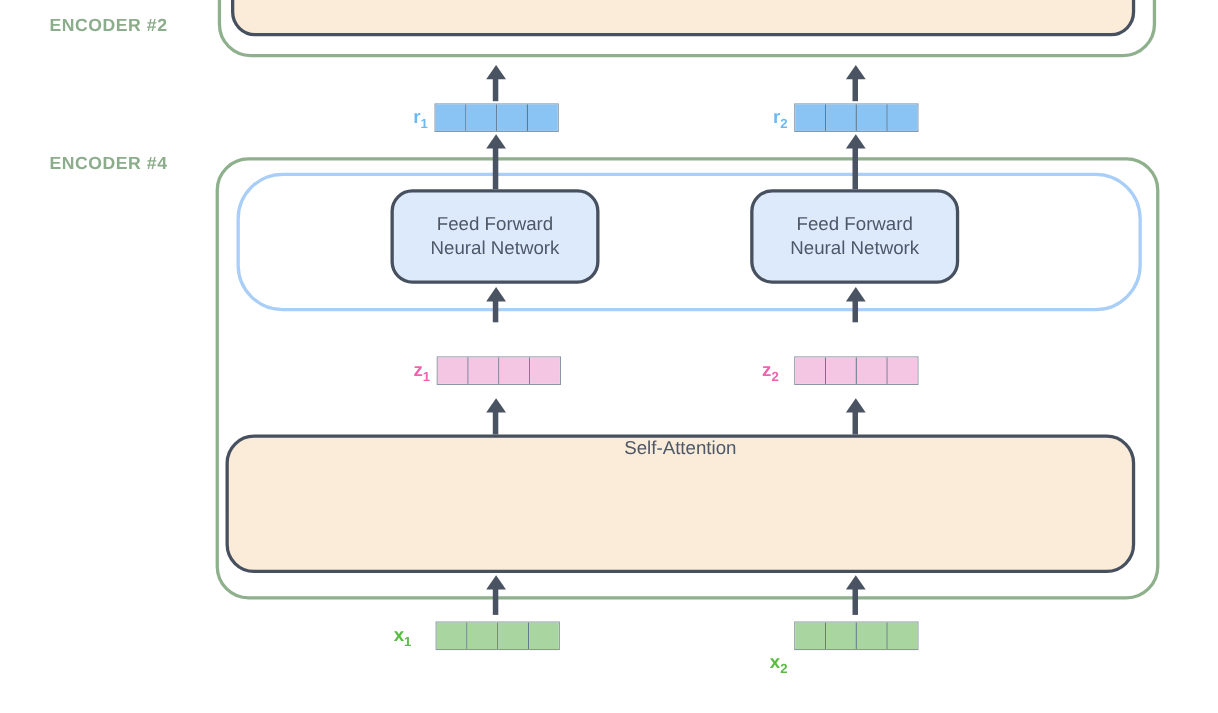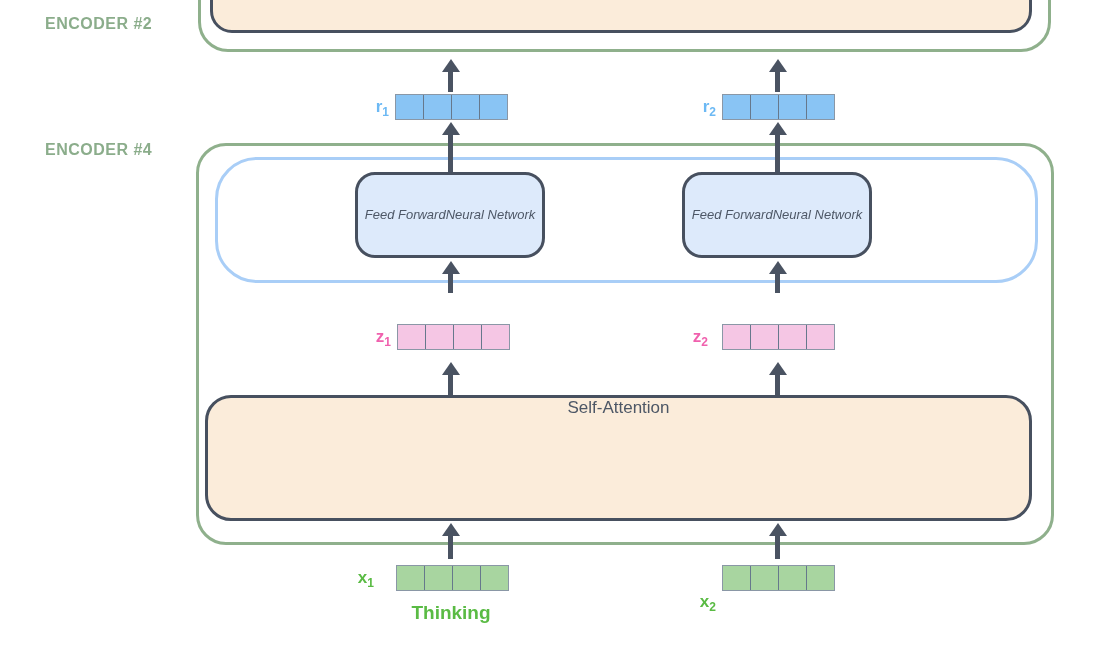--- a/index.html
+++ b/index.html
@@ -21,22 +21,22 @@
     position:absolute;font-size:16px;font-weight:700;letter-spacing:.5px;color:var(--encoder-label);
   }
   .dark-round{
     position:absolute;border:3.5px solid var(--dark-border);background:var(--attention-fill);
   }
   .ffnn-container{
     position:absolute;border:3px solid var(--container-border);border-radius:42px;background:transparent;
   }
   .ffnn-box{
     position:absolute;width:190px;height:86px;border:3.5px solid var(--dark-border);border-radius:20px;
-    background:var(--ffnn-fill);display:flex;flex-direction:row;align-items:center;justify-content:center;
-    box-sizing:border-box;color:var(--text-dark);font-size:13px;line-height:1.3;text-align:center;font-style:italic;
+    background:var(--ffnn-fill);display:flex;flex-direction:column;align-items:center;justify-content:center;
+    box-sizing:border-box;color:var(--text-dark);font-size:17px;line-height:1.3;text-align:center;
   }
   .attn-box{
     position:absolute;left:205px;top:395px;width:827px;height:126px;border:3.5px solid var(--dark-border);
     border-radius:26px;background:var(--attention-fill);box-sizing:border-box;
     display:flex;align-items:flex-start;justify-content:center;color:var(--text-dark);font-size:17px;
   }
   .vector{
     position:absolute;width:113px;height:26px;display:flex;box-sizing:border-box;
     border:1px solid var(--vec-outer);
   }
@@ -166,15 +166,14 @@
   <div class="vec-label lbl-x" style="left:672px;top:592px;">
     <span>x</span><sub>2</sub>
   </div>
   <div class="vector vec-green" style="left:722px;top:565px;">
     <div class="cell"></div>
       <div class="cell"></div>
       <div class="cell"></div>
       <div class="cell"></div>
   </div>
 
-  <div class="word" style="left:351px;top:602px;">Thinking</div>
 
 </div>
 
 </body></html>

